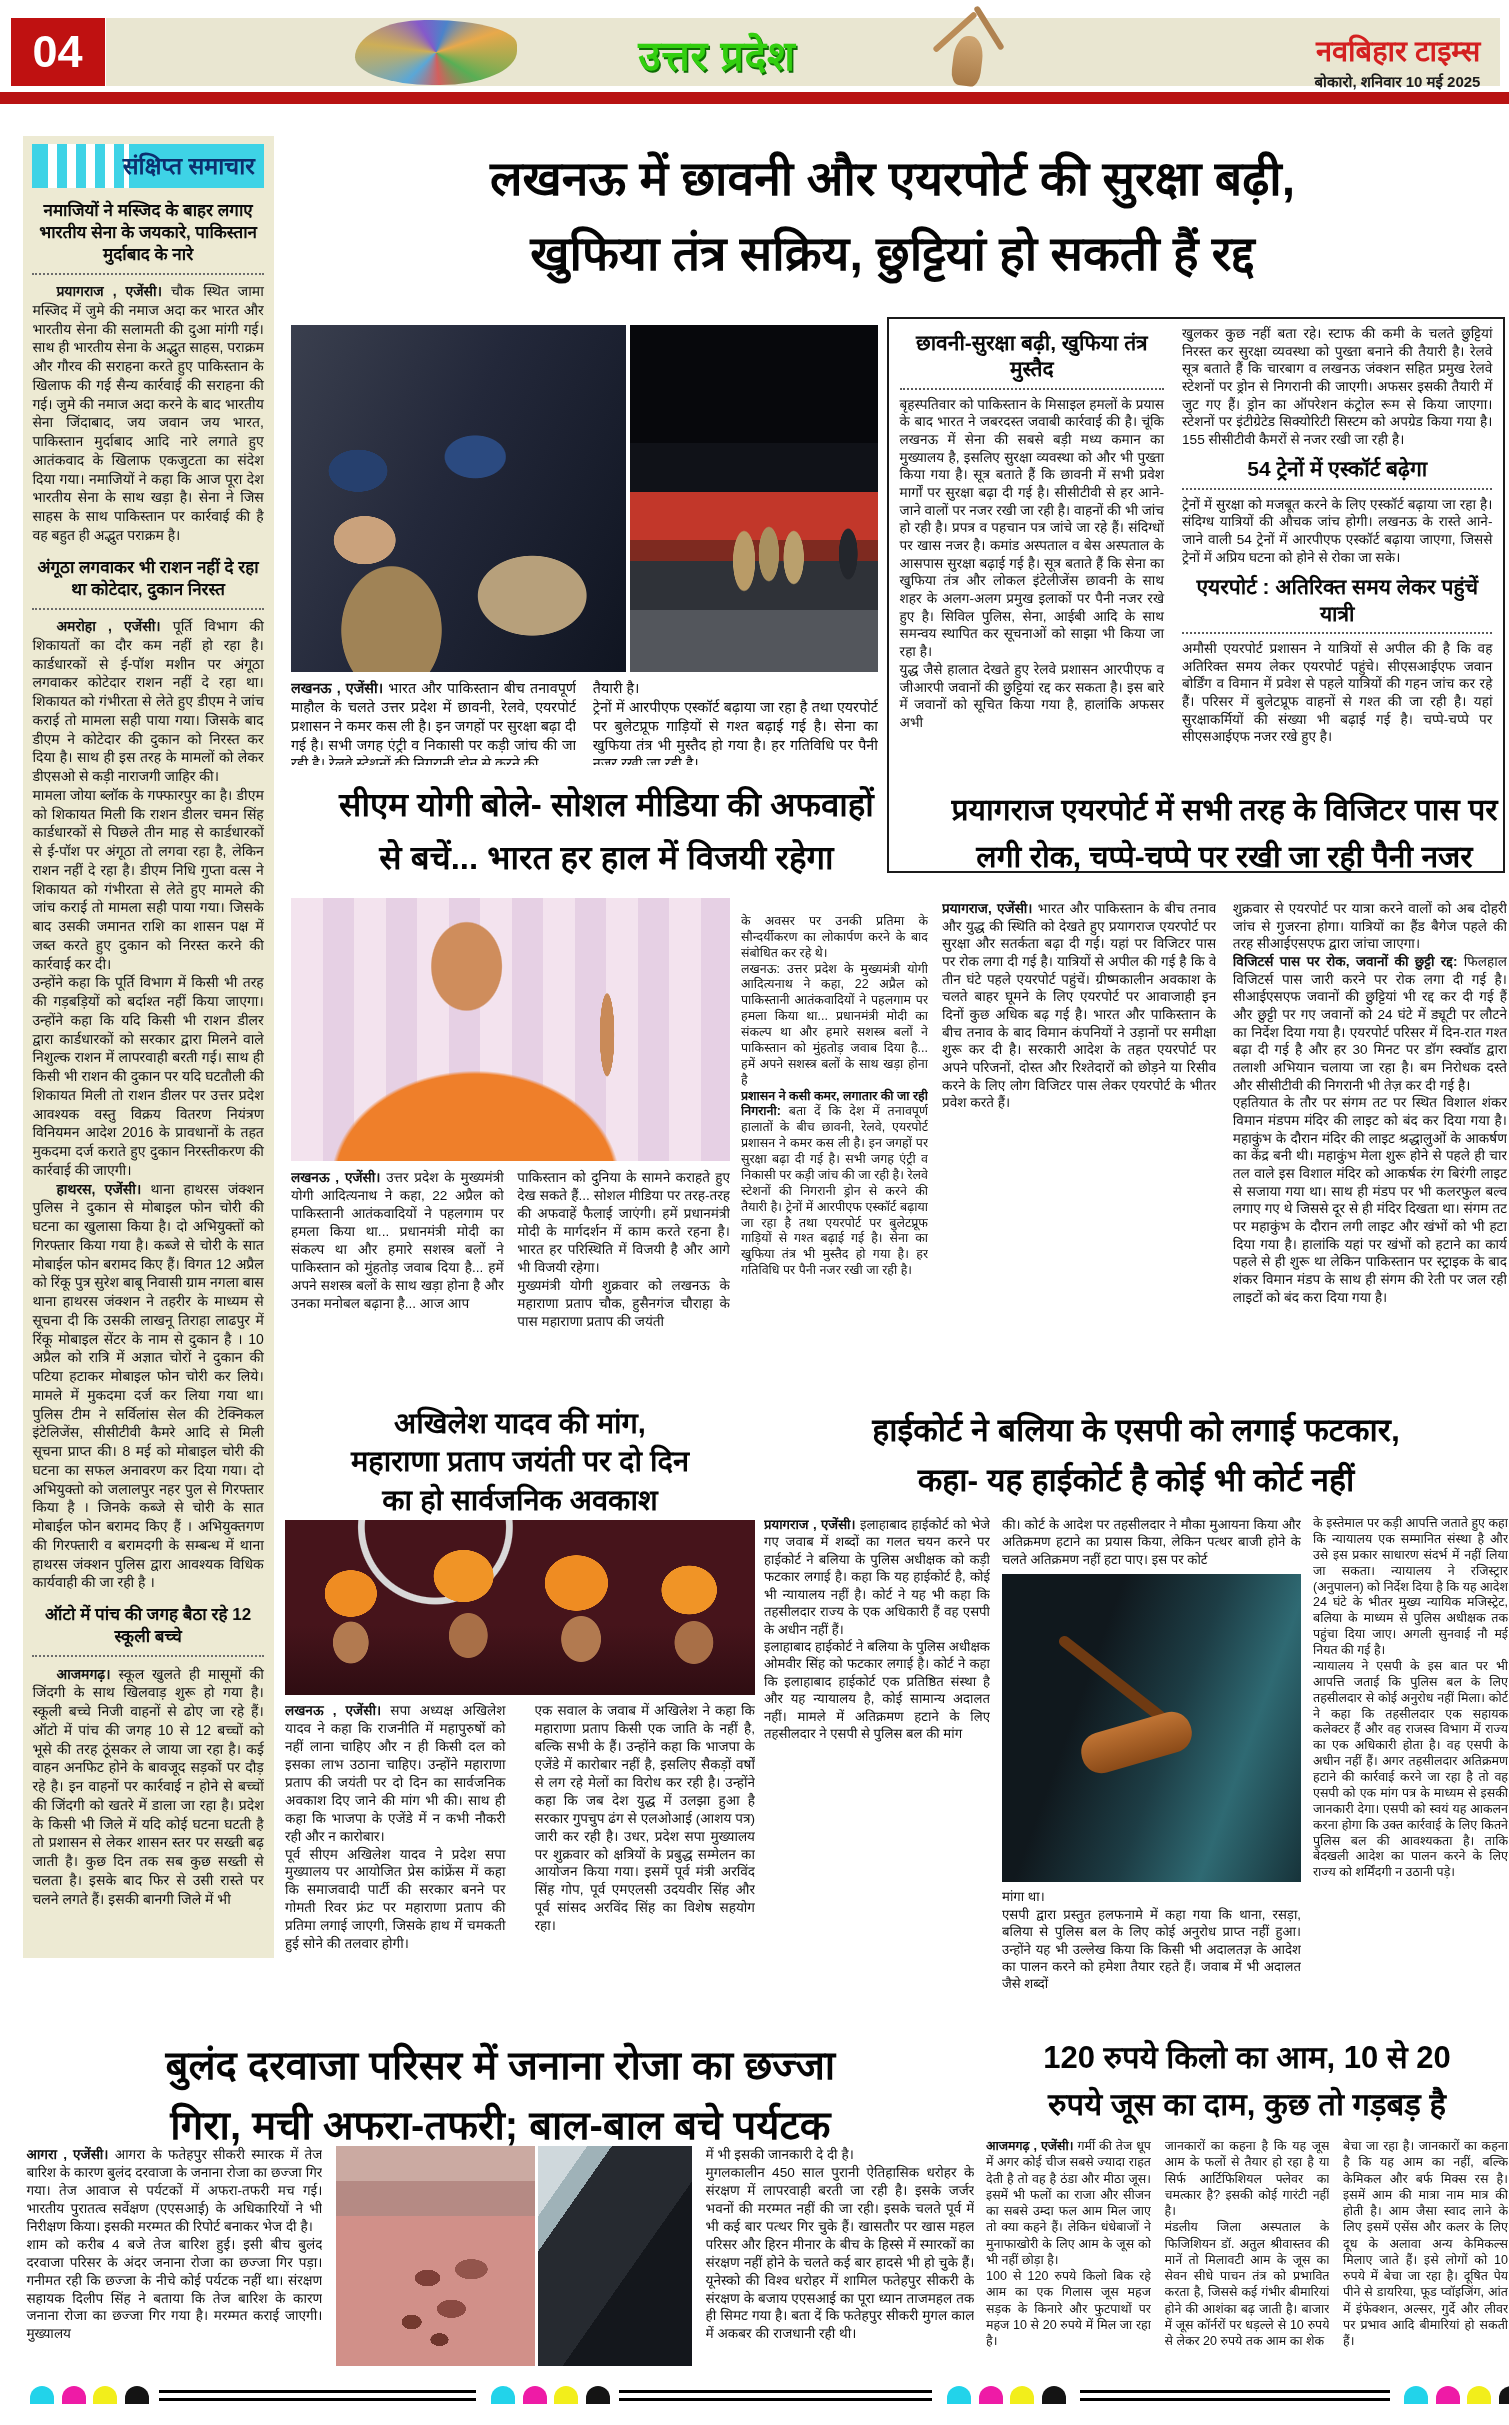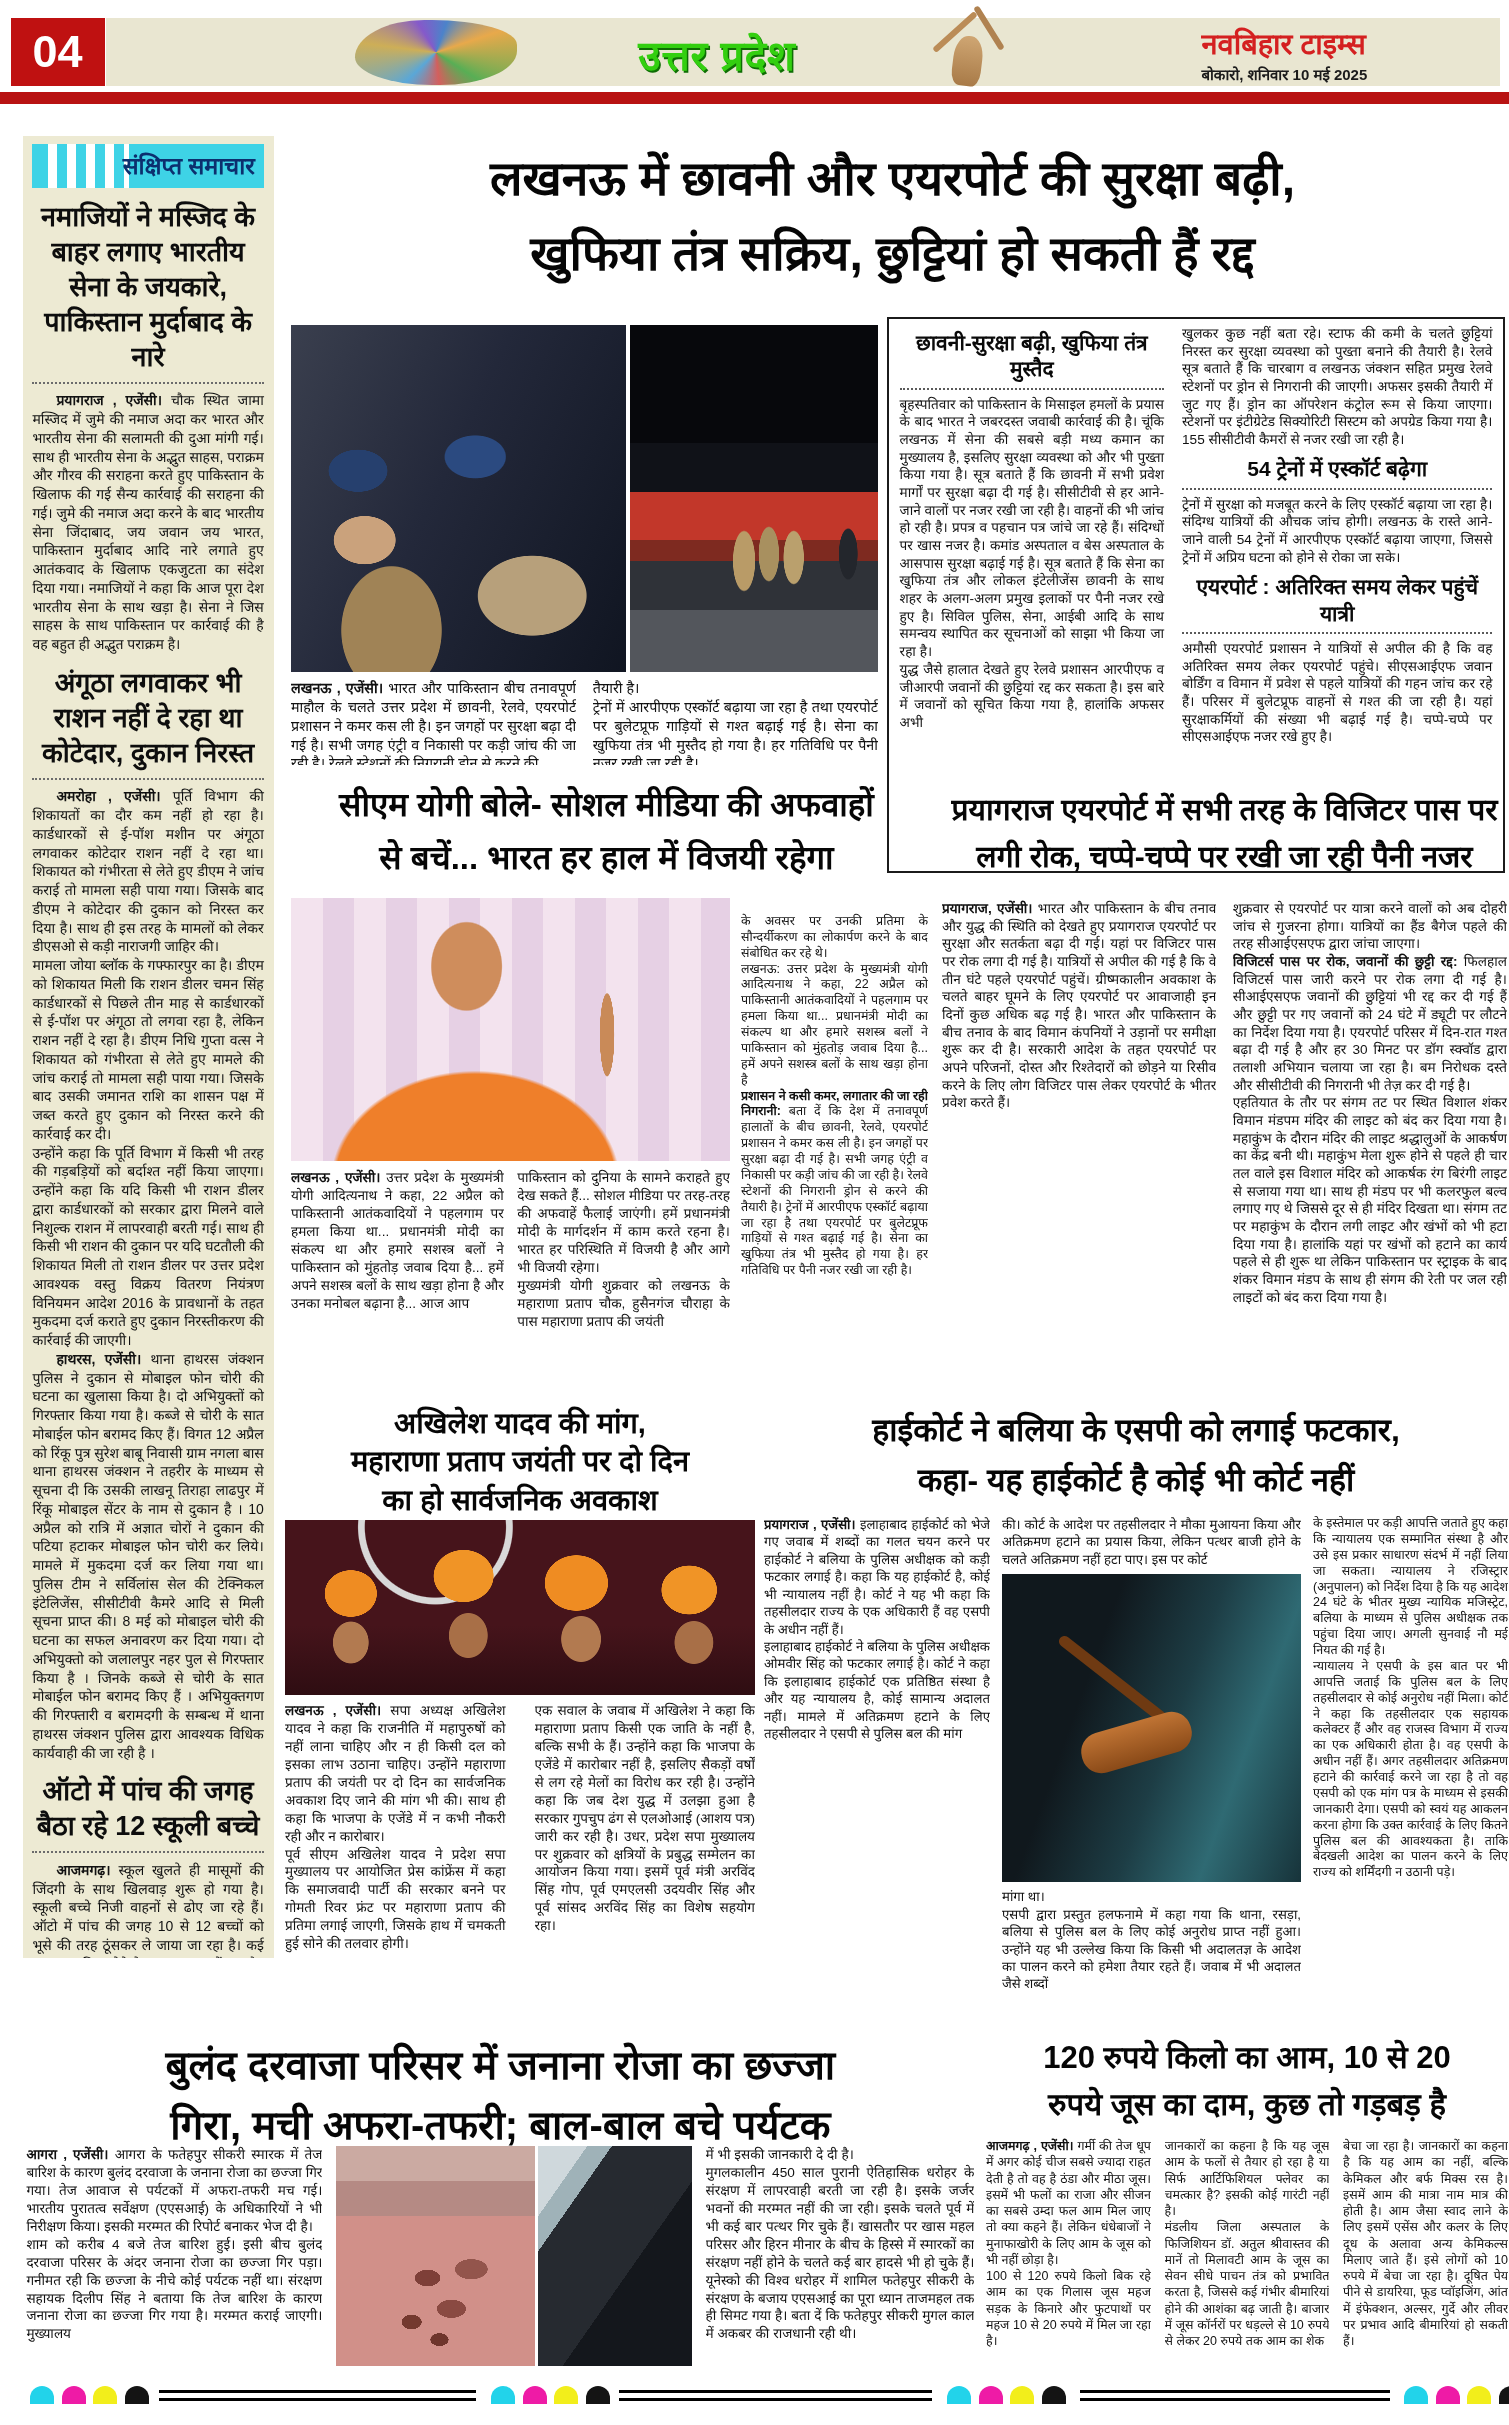--- a/index.html
+++ b/index.html
@@ -15,33 +15,33 @@
   #collage{left:249px;top:1.5px;width:162px;height:65px;
            background:conic-gradient(from 20deg,#3a78c9,#e8a23c,#48a847,#d15050,#4aa0d8,#caa84a,#7a4ac9,#3a78c9);
            border-radius:45% 55% 50% 50%/60% 40% 55% 45%;opacity:.9;}
   #section-title{left:445px;top:7.5px;width:332px;text-align:center;font-size:41px;font-weight:900;
                  color:#33cf10;text-shadow:1.5px 2.3px 0 #0e6d04;letter-spacing:0.8px;}
   #statue{left:778px;top:0;width:143px;height:68px;}
   .statue-body{position:absolute;left:48%;bottom:0;width:29px;height:50px;border-radius:45% 45% 30% 30%;
                background:linear-gradient(#cfa673,#a87a47);transform:rotate(7deg);}
   .statue-arm1{position:absolute;left:30%;top:16%;width:56px;height:6px;background:#bb8c57;transform:rotate(-42deg);border-radius:3px;}
   .statue-arm2{position:absolute;left:56%;top:10%;width:50px;height:6px;background:#b08250;transform:rotate(58deg);border-radius:3px;}
-  #brand{right:19.6px;top:10px;width:279px;text-align:left;}
+  #brand{right:19.6px;top:17px;width:279px;text-align:right;}
   #brand .bname{font-size:29px;font-weight:900;color:#d42020;line-height:1.15;}
   #brand .bdate{font-size:15px;font-weight:700;color:#1b1b1b;margin-top:3px;}
   #redbar{left:0;top:92px;width:1510px;height:12px;background:#b81212;}
 
   
   #sidebar{left:22.6px;top:136px;width:251px;height:1822px;background:#edead3;
            padding:7.5px 9.8px;box-sizing:border-box;overflow:hidden;}
   .sb-head{position:relative;height:44px;background:#3ed3e6;margin-bottom:10.6px;}
   .sb-bars{position:absolute;left:6px;top:0;width:91px;height:100%;
            background:repeating-linear-gradient(90deg,transparent 0 9.8px,#ffffff 9.8px 19px);}
   .sb-title{position:absolute;right:9px;top:5.3px;font-size:23.4px;font-weight:900;color:#0c2f6e;}
-  .sb-story h3{font-size:27px;font-weight:800;text-align:center;line-height:1.3;color:#0d0d0d;
+  .sb-story h3{font-size:17px;font-weight:800;text-align:center;line-height:1.3;color:#0d0d0d;
                padding:0 1.5px 6.8px;border-bottom:2.3px dotted #6b6b6b;margin:12px 0 7.5px;}
   .sb-story p{font-size:14px;line-height:1.34;text-align:justify;white-space:pre-line;text-indent:24px;}
   .dl{font-weight:800;}
 
   
   .ph{overflow:hidden;}
   .ph-train{background:
     radial-gradient(68px 53px at 22% 62%,#caa27c 0 45%,transparent 46%),
     radial-gradient(53px 38px at 20% 42%,#26406e 0 55%,transparent 56%),
     radial-gradient(60px 42px at 55% 38%,#2b4a80 0 50%,transparent 52%),

